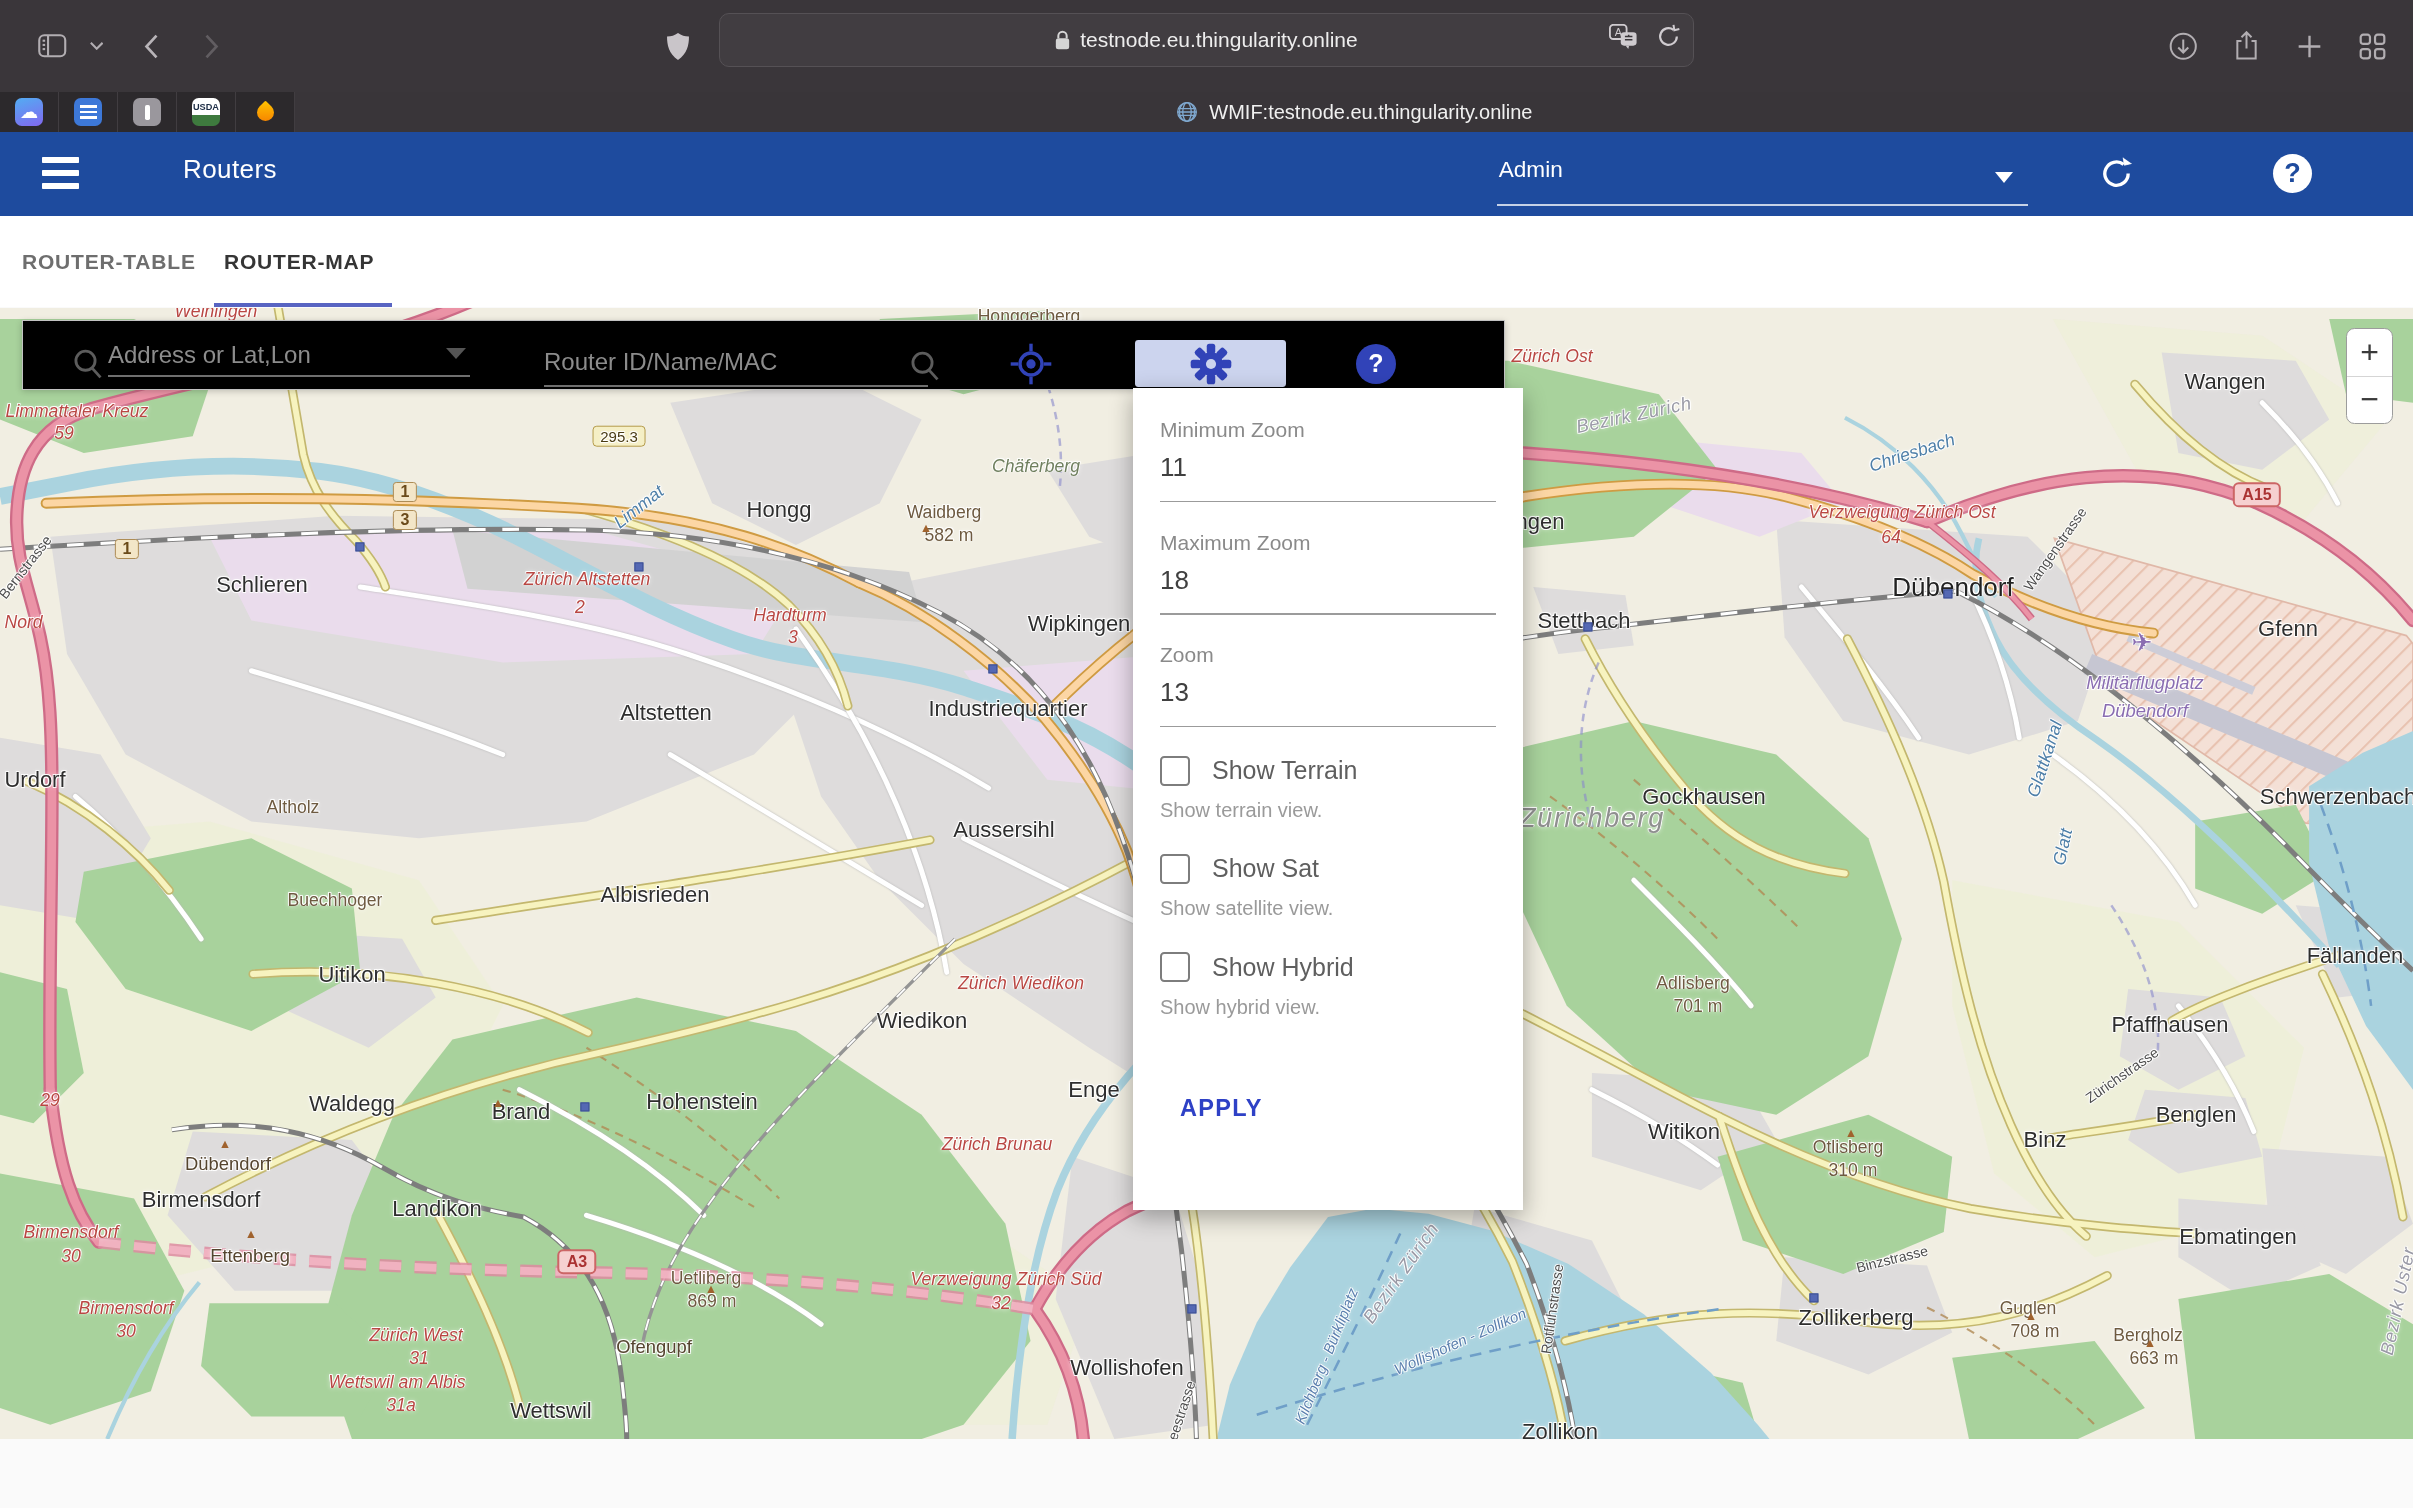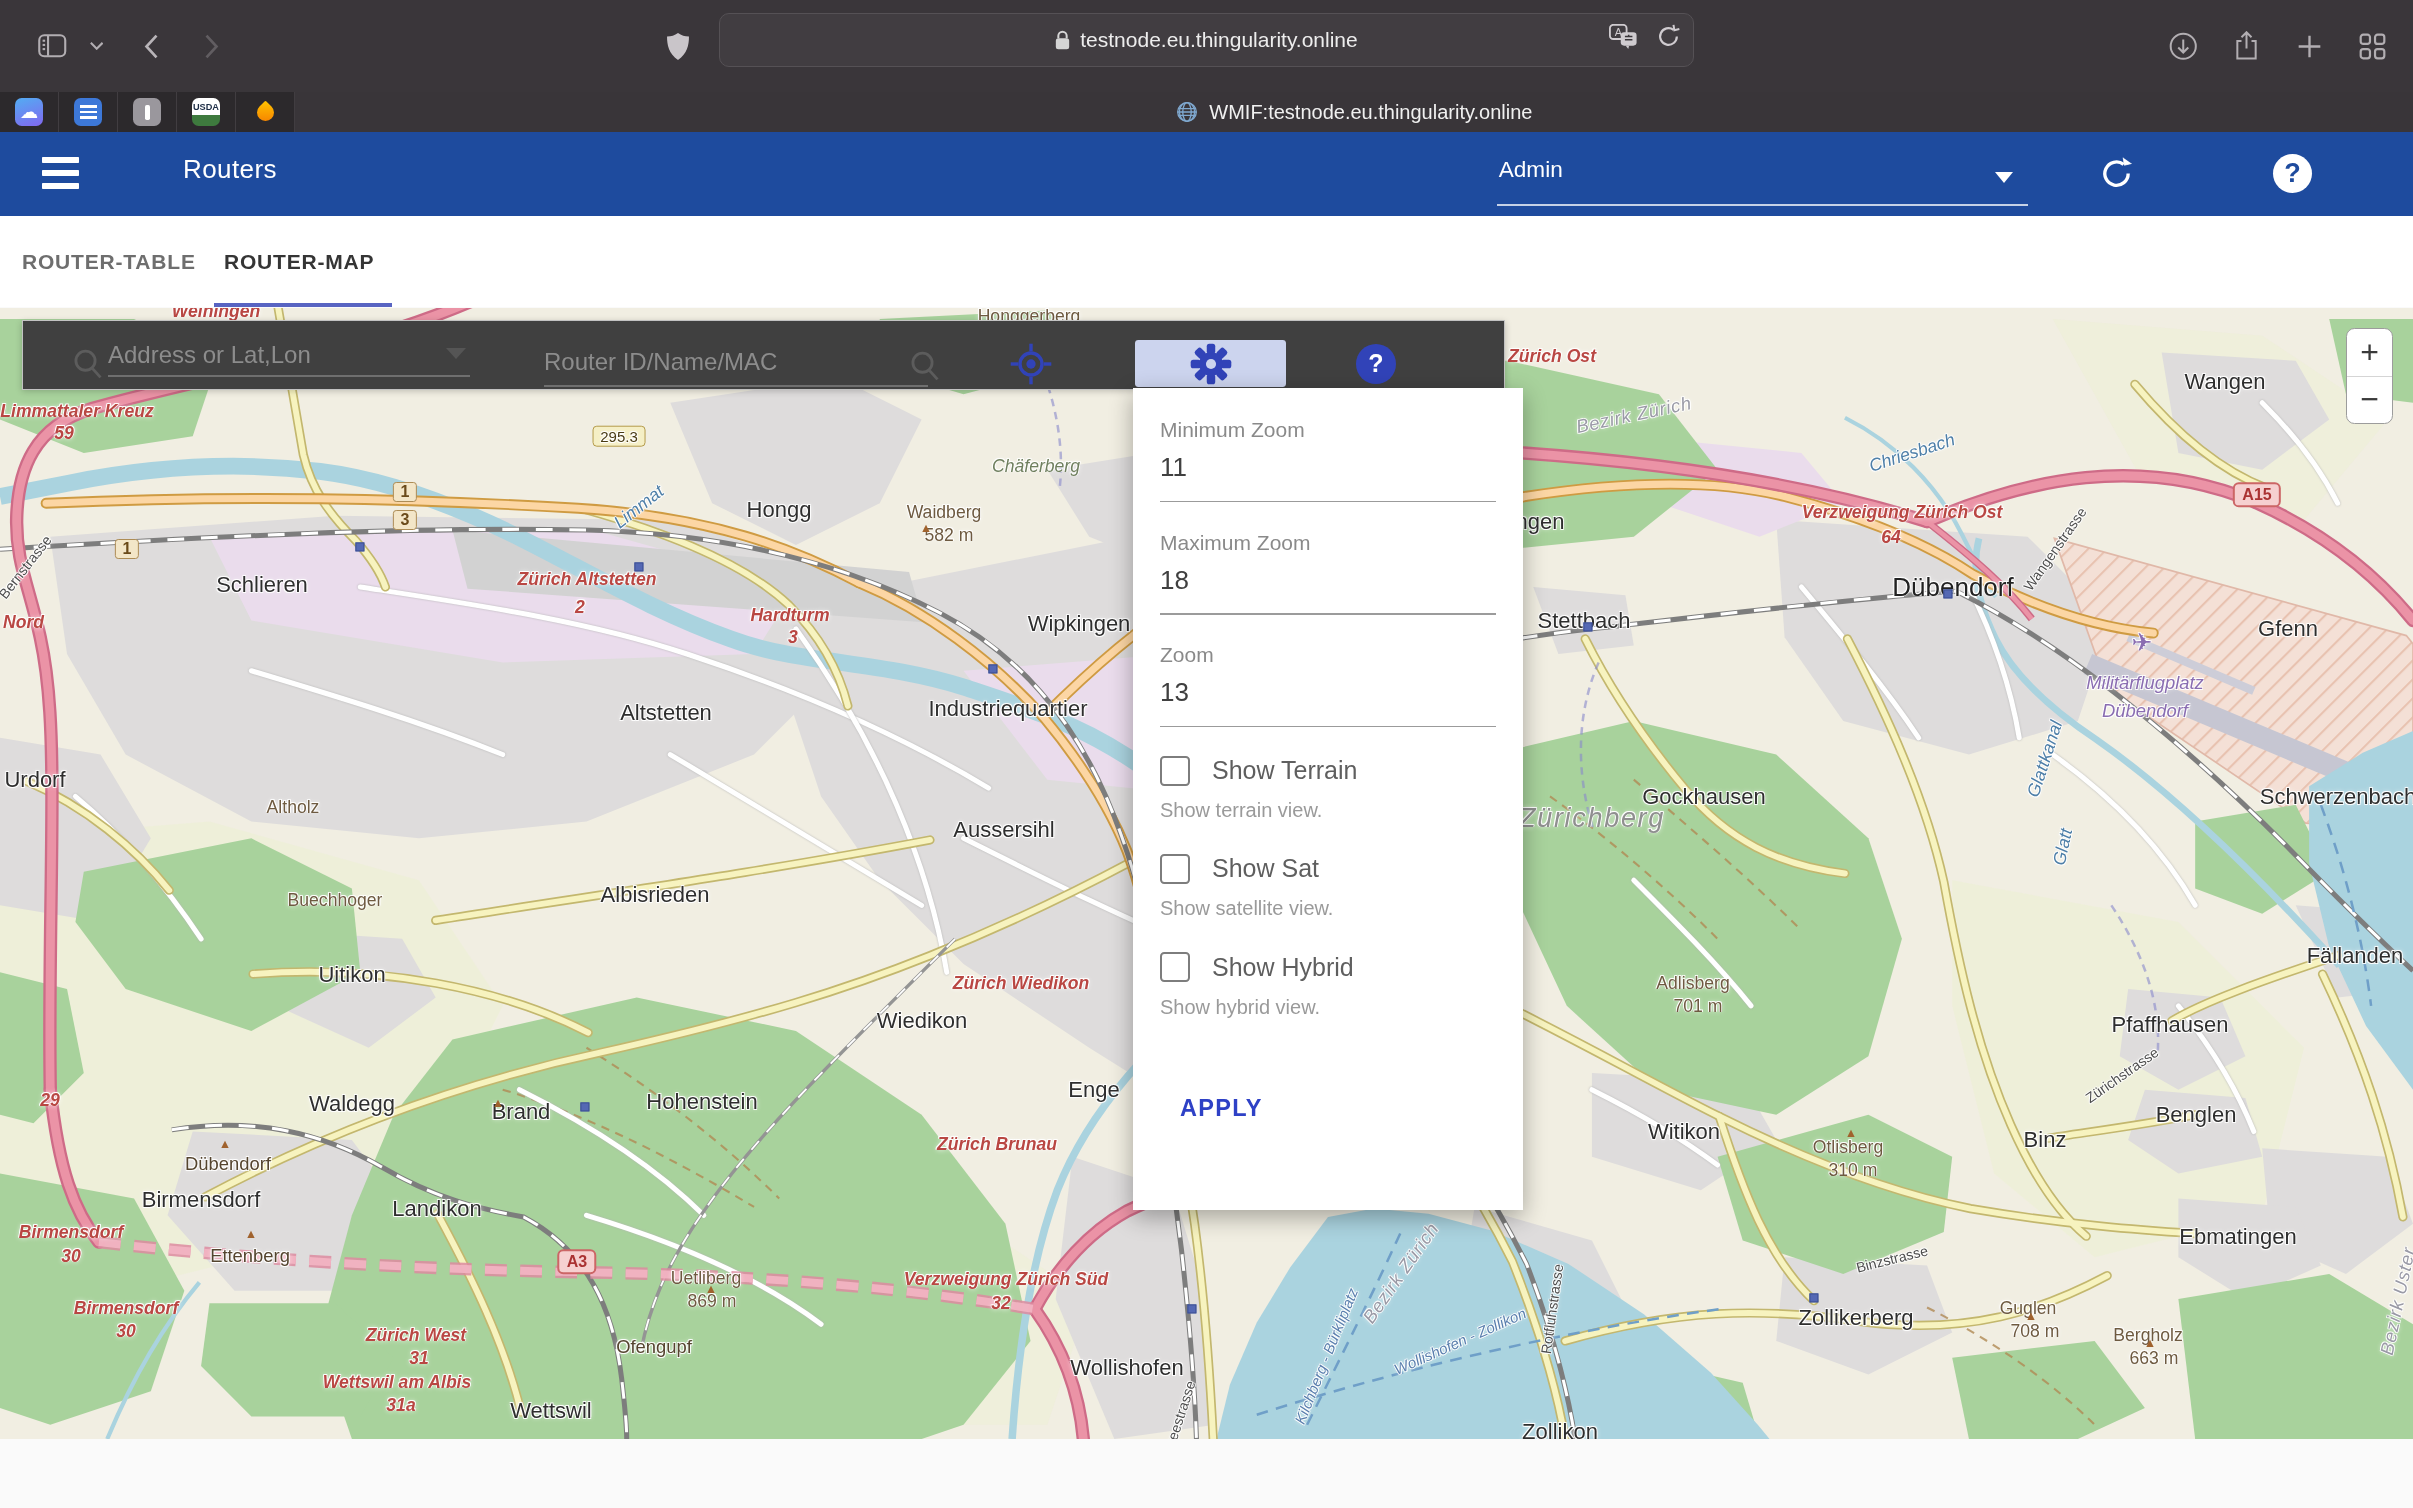--- a/index.html
+++ b/index.html
@@ -48,21 +48,21 @@
 
   
   .map{position:absolute;left:0;top:308px;width:2413px;height:1131px;background:#f1eee2;overflow:hidden;}
   .map svg{position:absolute;left:0;top:0;}
   .map-labels{position:absolute;left:0;top:0;width:100%;height:100%;pointer-events:none;}
   .map-labels span{position:absolute;transform:translate(-50%,-50%);white-space:nowrap;
     text-shadow:-0.8px -0.8px 0 rgba(255,255,255,.9),0.8px -0.8px 0 rgba(255,255,255,.9),-0.8px 0.8px 0 rgba(255,255,255,.9),0.8px 0.8px 0 rgba(255,255,255,.9),0 0 5px rgba(255,255,255,.9);}
   .map-labels .town{font-size:22px;color:#2e2e2e;font-weight:500;}
   .map-labels .city{font-size:26px;color:#222;font-weight:500;}
   .map-labels .hamlet{font-size:18.4px;color:#54442e;}
-  .map-labels .jct{font-size:17.6px;color:#b94743;font-style:italic;font-weight:700;}
+  .map-labels .jct{font-size:17.6px;color:#b94743;font-style:italic;font-weight:400;}
   .map-labels .water{font-size:17.6px;color:#4e7fa8;font-style:italic;}
   .map-labels .street{font-size:14.2px;color:#4e4e4e;}
   .map-labels .ferry{font-size:15px;color:#5a7fae;font-style:italic;}
   .map-labels .peak{font-size:17.6px;color:#6e5a40;}
   .map-labels .forest{font-size:17.6px;color:#6f7f5e;font-style:italic;}
   .map-labels .area{font-size:27px;color:#8f8f8f;font-style:italic;letter-spacing:1.7px;}
   .map-labels .district{font-size:18.4px;color:#9a9aa6;font-style:italic;letter-spacing:0.8px;}
   .map-labels .aero{font-size:18.4px;color:#8a6db1;font-style:italic;font-weight:500;}
   .map-labels .plane{font-size:25px;color:#8a6db1;}
   .map-labels .tri{font-size:12.6px;color:#a0622d;text-shadow:none;}
@@ -86,21 +86,21 @@
   .rail-b{stroke:#7d7d7d;stroke-width:6;fill:none;}
   .rail-d{stroke:#fff;stroke-width:3.6;fill:none;stroke-dasharray:20 20;}
   .railt-b{stroke:#949494;stroke-width:4;fill:none;}
   .railt-d{stroke:#fff;stroke-width:2.2;fill:none;stroke-dasharray:14 14;}
   .river{stroke:#aad3df;fill:none;}
   .trail{stroke:#b08a54;stroke-width:2.5;fill:none;stroke-dasharray:10 8;opacity:.8;}
   .bound{stroke:#8888cc;stroke-width:3;fill:none;stroke-dasharray:9 7;opacity:.6;}
   .ferry-l{stroke:#6f9fc8;stroke-width:3;fill:none;stroke-dasharray:14 10;}
 
   
-  .map-toolbar{position:absolute;left:22px;top:320px;width:1483px;height:70px;background:#404040;border:0.8px solid #c2c2c2;box-shadow:0 1.7px 6.7px rgba(0,0,0,.22);z-index:5;}
+  .map-toolbar{position:absolute;left:22px;top:320px;width:1483px;height:70px;background:#000000;border:0.8px solid #c2c2c2;box-shadow:0 1.7px 6.7px rgba(0,0,0,.22);z-index:5;}
   .mt-ph{position:absolute;font-size:24px;color:#8c8c8c;}
   .mt-line{position:absolute;height:1.7px;background:#6f6f6f;}
   .mt-caret{position:absolute;width:0;height:0;border-left:10px solid transparent;border-right:10px solid transparent;border-top:11.7px solid #555;}
   .gear-bg{position:absolute;left:1112px;top:19px;width:151px;height:47px;background:#ccd4ee;border-radius:3.4px;}
   .mt-help{position:absolute;left:1333px;top:22.6px;width:40px;height:40px;border-radius:50%;background:#3143b8;color:#fff;font-size:25px;font-weight:bold;display:flex;align-items:center;justify-content:center;cursor:pointer;}
 
   
   .settings{position:absolute;left:1133px;top:388px;width:390px;height:822px;background:#fff;box-shadow:0 6.7px 22px rgba(0,0,0,.32);z-index:6;padding:30px 27px 0 27px;}
   .field{position:relative;height:84px;margin-bottom:28.5px;}
   .f-label{font-size:21px;color:#8a8a8a;}

